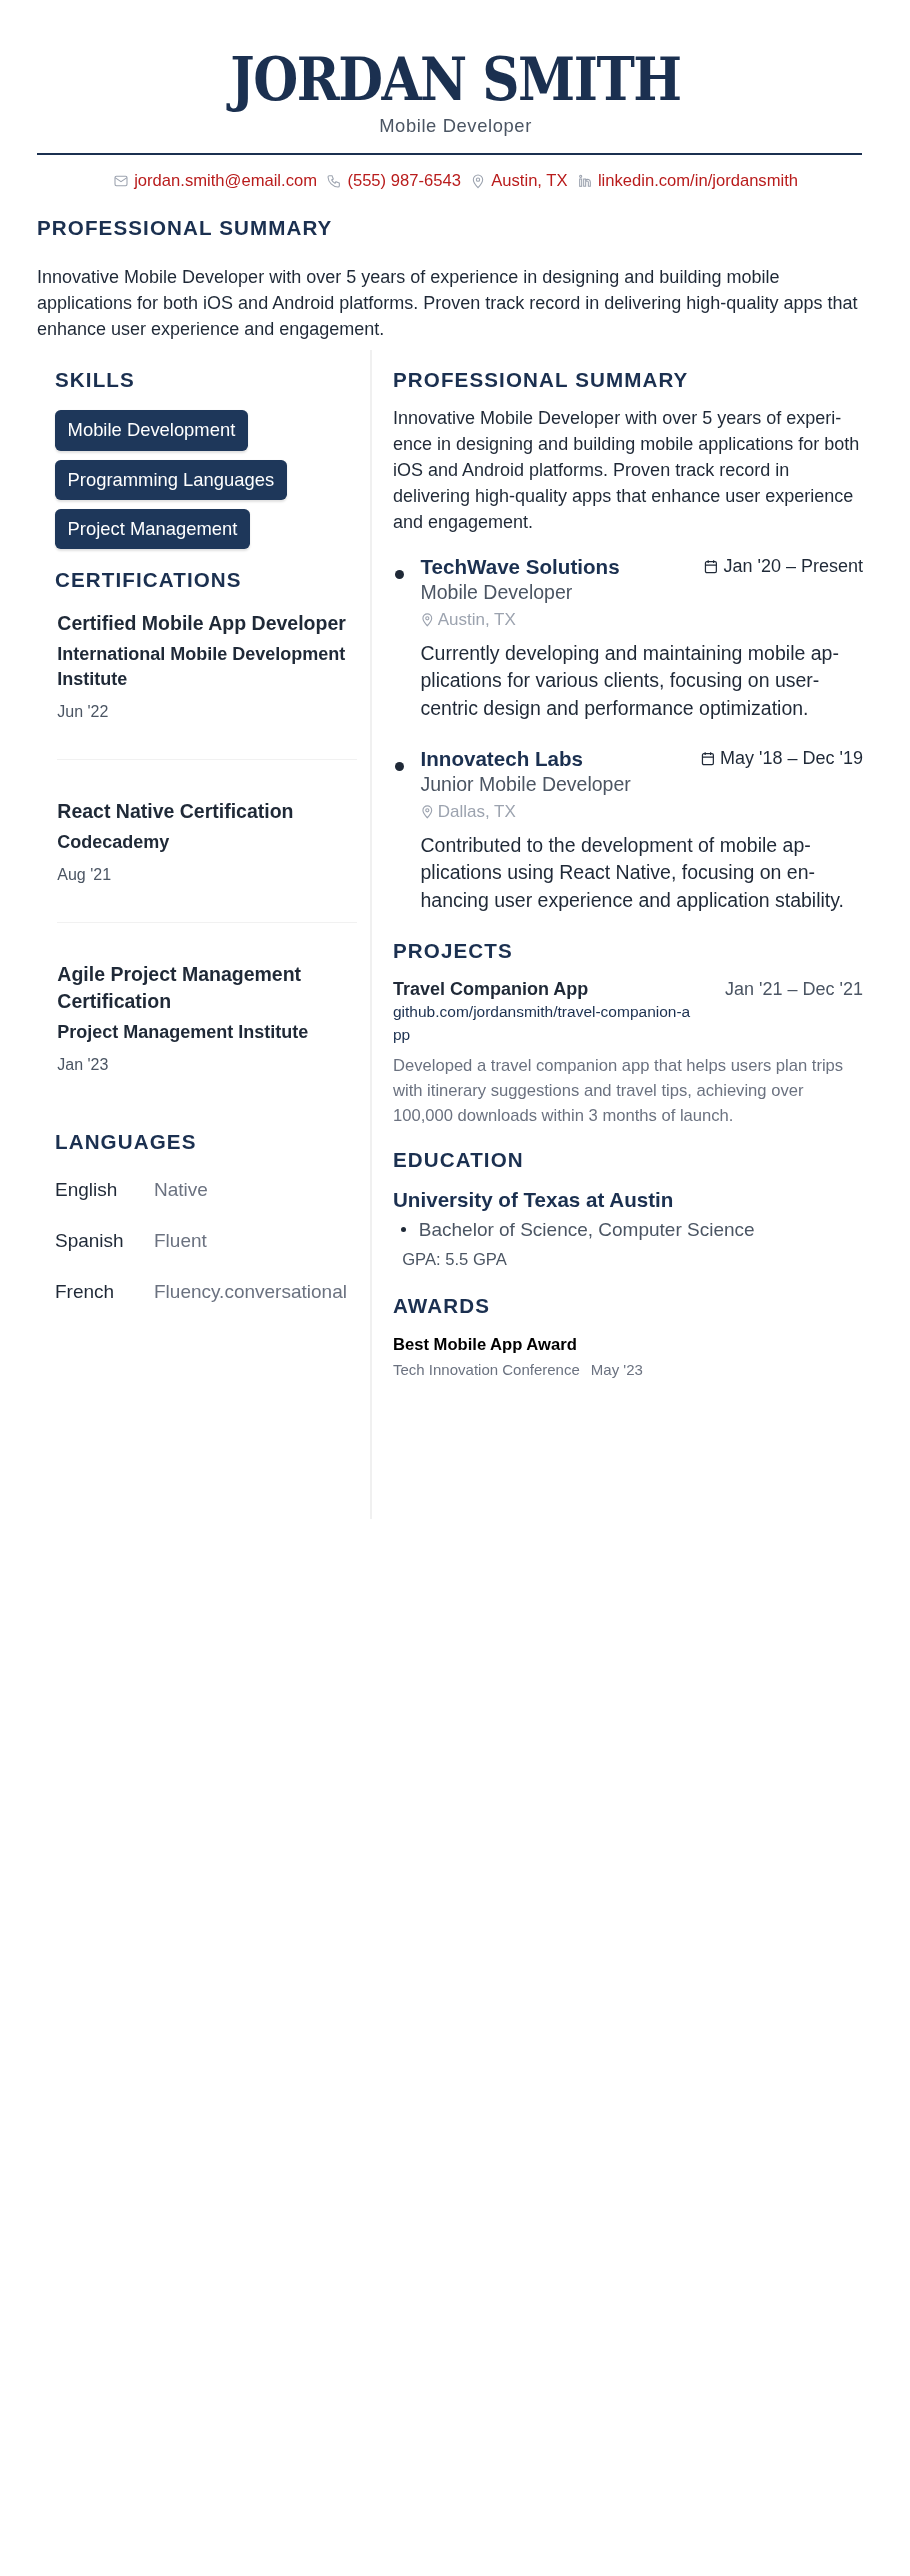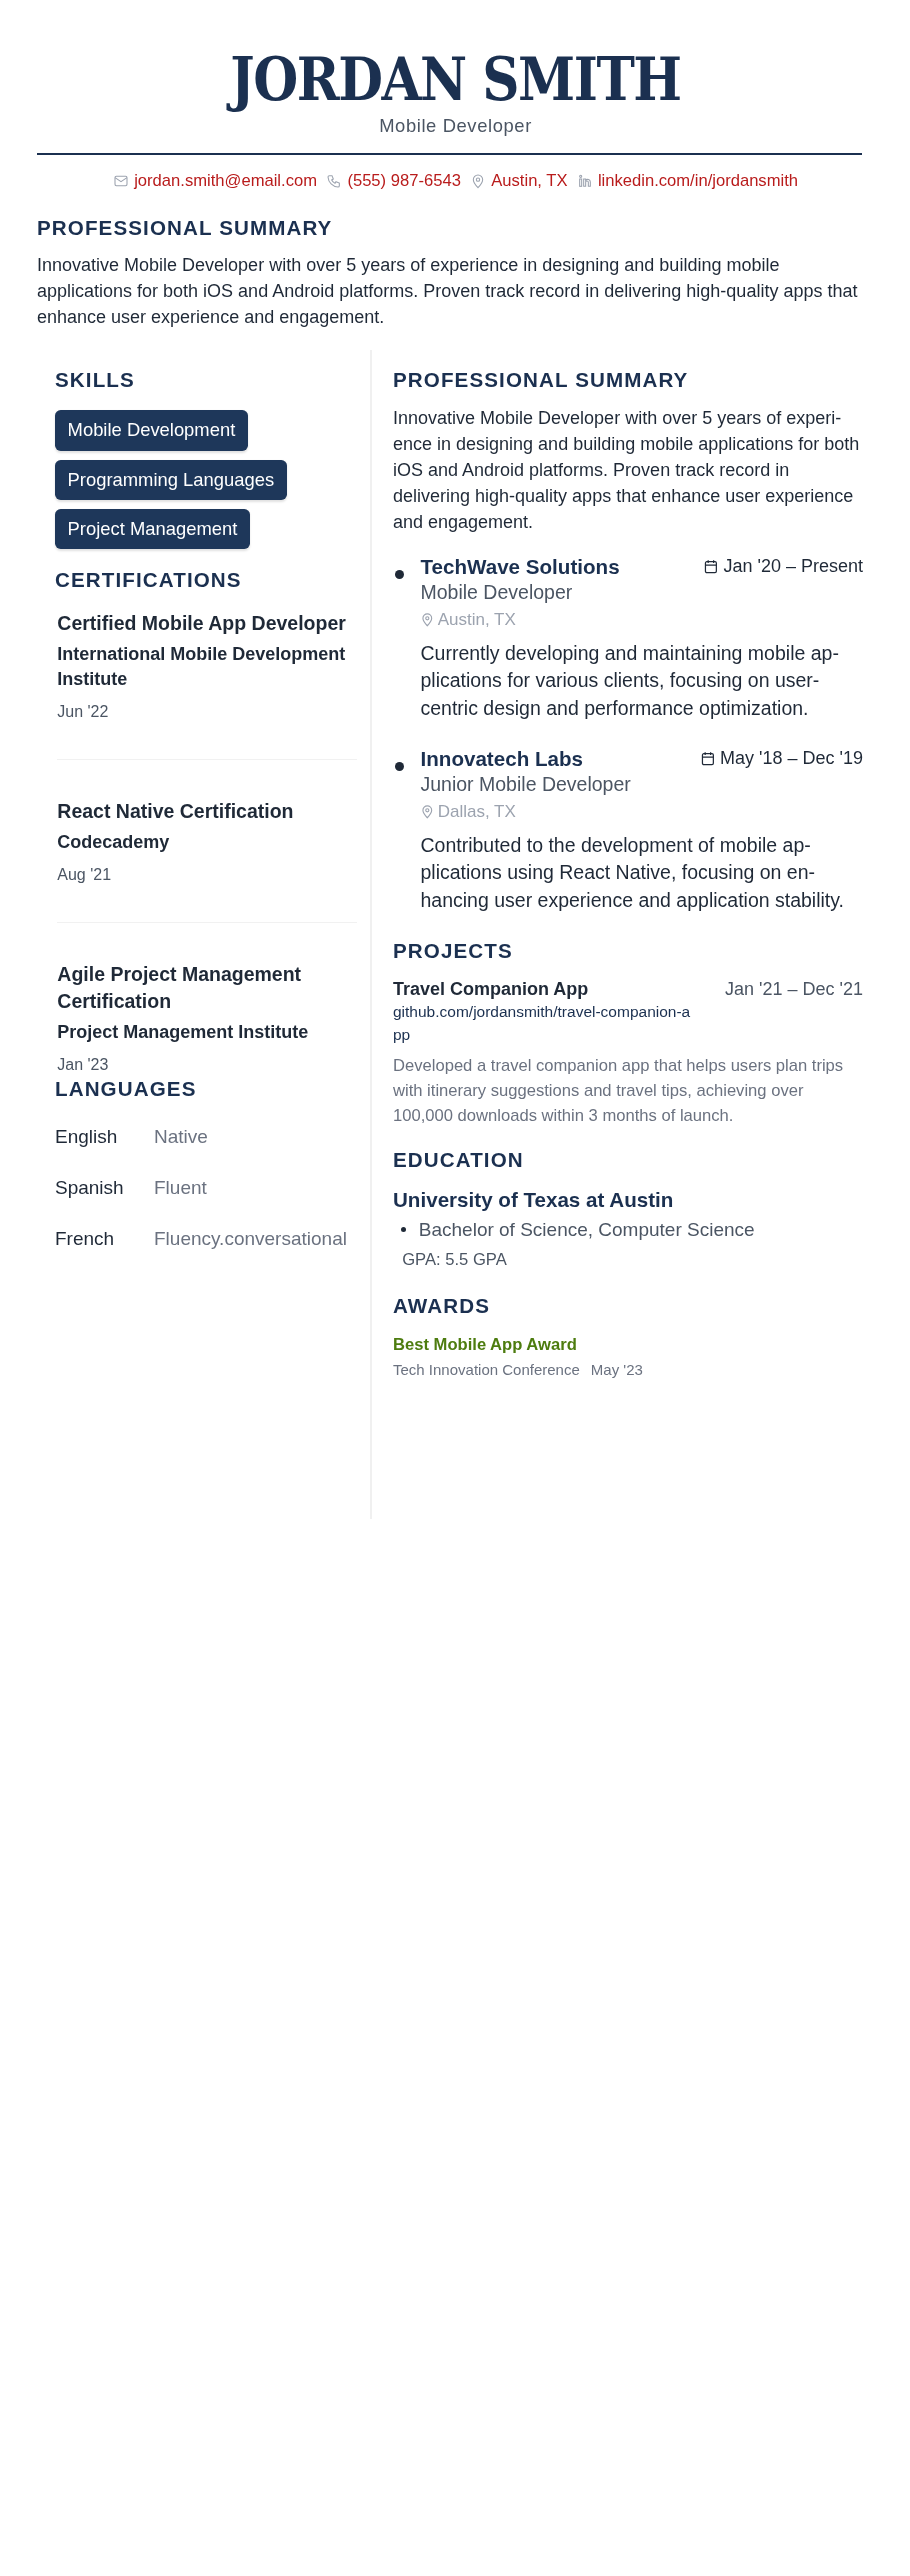--- a/index.html
+++ b/index.html
@@ -46,21 +46,21 @@
   
   .section-title {
     font-weight: bold;
     color: #1b3050;
     font-size: 20.6px;
     letter-spacing: 1.1px;
     line-height: 25px;
   }
   .top-summary-title { position: absolute; left: 37px; top: 215px; }
   .top-summary-text {
-    position: absolute; left: 37px; top: 252px; width: 826px;
+    position: absolute; left: 37px; top: 264px; width: 826px;
     font-size: 18px; line-height: 26px; color: #1f2937;
   }
 
   
   .col-divider {
     position: absolute; left: 370px; top: 350px; width: 1.7px; height: 1169px;
     background: #f0f0f0;
   }
   .left-col { position: absolute; left: 55px; top: 367px; width: 304px; }
   .right-col { position: absolute; left: 393px; top: 367px; width: 470px; }
@@ -78,21 +78,21 @@
   }
   .skill-list { display: flex; flex-direction: column; align-items: flex-start; }
 
   .cert-title { margin-top: 8px; margin-bottom: 12.6px; }
   .cert-item { padding: 5.7px 2.3px 0 2.3px; }
   .cert-name { font-weight: bold; font-size: 19.5px; line-height: 27.5px; color: #1f2937; }
   .cert-issuer { font-weight: bold; font-size: 18px; line-height: 25px; color: #1f2937; margin-top: 4.6px; }
   .cert-date { font-size: 16px; line-height: 23px; color: #4b5563; margin-top: 8px; }
   .cert-sep { height: 1.1px; background: #f1f1f1; margin: 36px 2.3px 32px 2.3px; }
 
-  .lang-title { margin-bottom: 13.8px; }
+  .lang-title { margin-top: 53px; margin-bottom: 13.8px; }
   .lang-row { display: flex; font-size: 19px; line-height: 31px; margin-top: 20px; }
   .lang-name { width: 99px; color: #1f2937; }
   .lang-level { color: #6b7280; }
 
   
   .rs-title { margin-bottom: 12.6px; }
   .rs-text { font-size: 18px; line-height: 26px; color: #1f2937; margin-bottom: 19.5px; }
 
   .job { position: relative; padding-left: 27.5px; margin-bottom: 24px; }
   .job-dot { position: absolute; left: 2.3px; top: 16px; width: 9.2px; height: 9.2px; border-radius: 50%; background: #1f2937; }
@@ -113,21 +113,21 @@
   .proj-desc { font-size: 16.6px; line-height: 25px; color: #6b7280; margin-top: 6.9px; }
 
   .edu-title { margin-top: 19.5px; margin-bottom: 12.6px; }
   .edu-dates { display: flex; align-items: center; font-weight: bold; font-size: 18px; line-height: 24px; color: #1f2937; }
   .edu-school { font-weight: bold; font-size: 20.6px; line-height: 30px; color: #1b3050; margin-top: 4.6px; }
   .edu-degree { display: flex; align-items: center; font-size: 19px; line-height: 29px; color: #4b5563; margin-left: 8px; }
   .edu-bullet { width: 5.2px; height: 5.2px; border-radius: 50%; background: #1f2937; margin-right: 12.6px; }
   .edu-gpa { font-size: 16.6px; line-height: 25px; color: #4b5563; margin-left: 9.2px; margin-top: 3.4px; }
 
   .award-title { margin-top: 20.6px; margin-bottom: 15px; }
-  .award-name { font-weight: bold; font-size: 16.6px; line-height: 23px; color: #4d7c0f; }
+  .award-name { font-weight: bold; font-size: 16.6px; line-height: 23px; color: #000000; }
   .award-meta { font-size: 15px; line-height: 23px; color: #6b7280; margin-top: 2.3px; }
   .award-meta span + span { margin-left: 6.9px; }
 </style>
 </head>
 <body>
 
 <div class="header-name">JORDAN SMITH</div>
 <div class="header-title">Mobile Developer</div>
 <div class="header-rule"></div>
 

